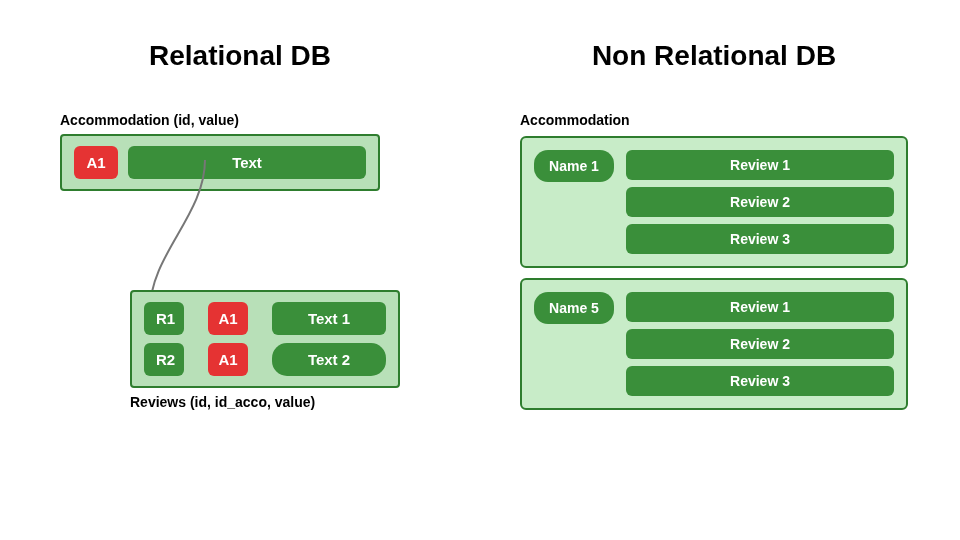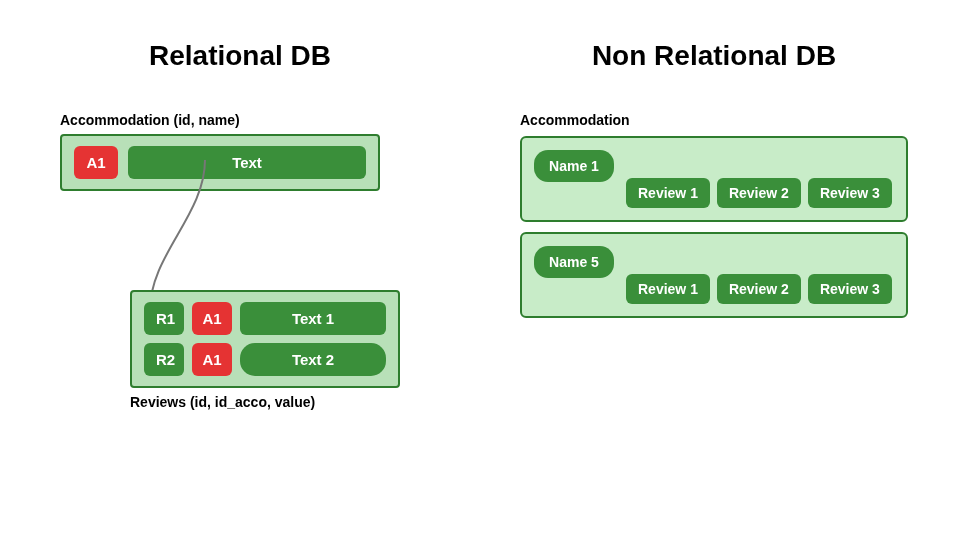--- a/index.html
+++ b/index.html
@@ -71,21 +71,21 @@
     .reviews-table {
       border: 2px solid #2e7d2e;
       background: #b8e0b8;
       border-radius: 4px;
       padding: 10px 12px;
       width: 270px;
     }
     .reviews-row {
       display: flex;
       align-items: center;
-      gap: 8px;
+      gap: 24px;
       margin-bottom: 8px;
     }
     .reviews-row:last-child {
       margin-bottom: 0;
     }
     .reviews-label {
       font-size: 14px;
       font-weight: bold;
       margin-top: 6px;
     }
@@ -129,44 +129,43 @@
       font-weight: bold;
       font-size: 14px;
       border-radius: 14px;
       padding: 8px 10px;
       min-width: 80px;
       text-align: center;
       align-self: flex-start;
     }
     .nr-reviews-col {
       display: flex;
-      flex-direction: row;
+      flex-direction: column;
       gap: 7px;
       flex: 1;
-      margin-top: 28px;
     }
     .nr-review-cell {
       background: #3a8f3a;
       color: white;
       font-weight: bold;
       font-size: 14px;
       border-radius: 6px;
       padding: 7px 12px;
       text-align: center;
     }
   </style>
 </head>
 <body>
 
 <div class="main-container">
 
   <div class="left-side">
     <div class="section-title">Relational DB</div>
 
-    <div class="table-label">Accommodation (id, name)</div>
+    <div class="table-label">Accommodation (id, value)</div>
     <div class="accommodation-table">
       <div class="cell-red">A1</div>
       <div class="cell-green">Text</div>
     </div>
 
     <svg class="connector-svg" width="200" height="160">
       <path d="M 145 5 C 145 60, 90 100, 90 155" stroke="#777" stroke-width="2" fill="none"></path>
     </svg>
 
     <div class="reviews-table-wrapper">

